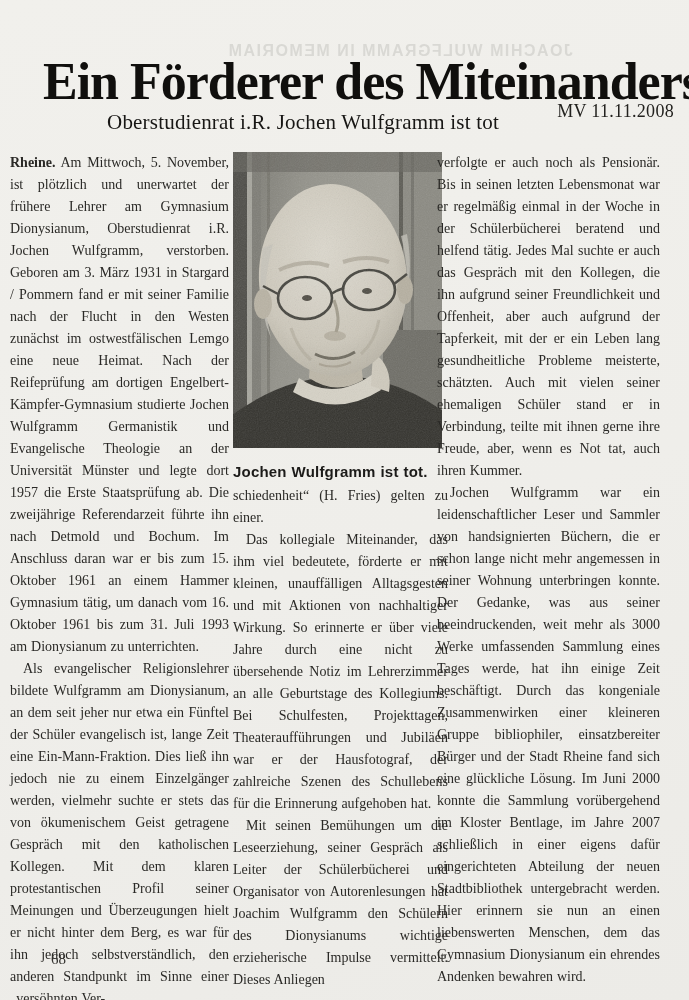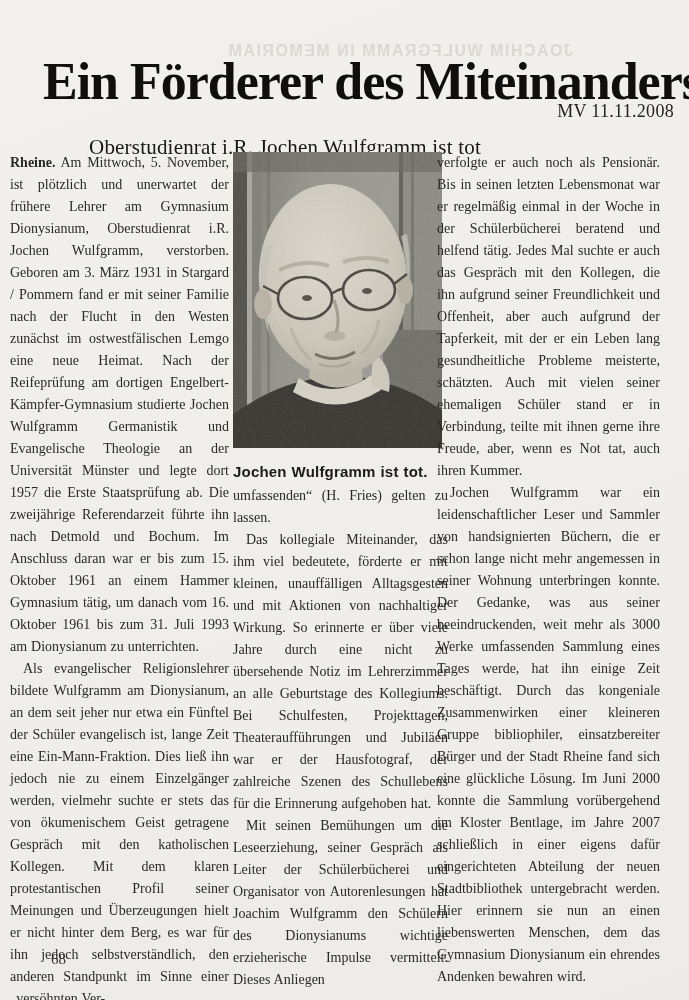--- a/index.html
+++ b/index.html
@@ -31,23 +31,23 @@
     font-family: "Liberation Serif", serif;
     font-weight: bold; font-size: 52px; letter-spacing: -1px;
     color: #100f0d;
     white-space: nowrap;
   }
   .dateline {
     position: absolute; top: 101px; right: 15px;
     font-size: 18px; color: #23221f; letter-spacing: 0.3px;
   }
   .subtitle {
-    position: absolute; top: 135px; left: 0; width: 570px;
+    position: absolute; top: 110px; left: 0; width: 570px;
     text-align: center;
-    font-size: 21px; color: #181715; letter-spacing: 0.2px;
+    font-size: 21px; color: #181715; letter-spacing: 0.2px; padding-left: 18px;
   }
   .col {
     position: absolute; top: 152px;
     font-size: 14px; line-height: 22px;
     color: #2a2926;
     text-align: justify;
     hyphens: auto; -webkit-hyphens: auto;
     word-spacing: 0.5px;
   }
   .col p { margin: 0; }
@@ -158,21 +158,21 @@
         <path d="M82,202 Q102,212 122,200" stroke="#6e6a5e" stroke-width="3" fill="none"></path>
         <path d="M86,212 Q102,218 118,210" stroke="#978f7e" stroke-width="2" fill="none" opacity="0.6"></path>
 
         <path d="M58,176 Q64,196 78,208" stroke="#aaa393" stroke-width="3" fill="none" opacity="0.5"></path>
         <path d="M146,168 Q142,190 128,202" stroke="#aaa393" stroke-width="3" fill="none" opacity="0.5"></path>
 
         <rect width="209" height="296" filter="url(#grain)" opacity="0.16"></rect>
       </svg>
     </div>
     <div class="photo-caption">Jochen Wulfgramm ist tot.</div>
-    <p class="para">umfassenden“ (H. Fries) gelten zu lassen.</p>
+    <p class="para">schiedenheit“ (H. Fries) gelten zu einer.</p>
     <p class="para indent">Das kollegiale Miteinander, das ihm viel bedeutete, förderte er mit kleinen, unauffälligen Alltagsgesten und mit Aktionen von nachhaltiger Wirkung. So erinnerte er über viele Jahre durch eine nicht zu übersehende Notiz im Lehrerzimmer an alle Geburtstage des Kollegiums. Bei Schulfesten, Projekttagen, Theateraufführungen und Jubiläen war er der Hausfotograf, der zahlreiche Szenen des Schullebens für die Erinnerung aufgehoben hat.</p>
     <p class="para indent">Mit seinen Bemühungen um die Leseerziehung, seiner Gespräch als Leiter der Schülerbücherei und Organisator von Autorenlesungen hat Joachim Wulfgramm den Schülern des Dionysianums wichtige erzieherische Impulse vermittelt. Dieses Anliegen</p>
   </div>
 
   <div class="col col-right">
     <p class="para">verfolgte er auch noch als Pensionär. Bis in seinen letzten Lebensmonat war er regelmäßig einmal in der Woche in der Schülerbücherei beratend und helfend tätig. Jedes Mal suchte er auch das Gespräch mit den Kollegen, die ihn aufgrund seiner Freundlichkeit und Offenheit, aber auch aufgrund der Tapferkeit, mit der er ein Leben lang gesundheitliche Probleme meisterte, schätzten. Auch mit vielen seiner ehemaligen Schüler stand er in Verbindung, teilte mit ihnen gerne ihre Freude, aber, wenn es Not tat, auch ihren Kummer.</p>
     <p class="para indent">Jochen Wulfgramm war ein leidenschaftlicher Leser und Sammler von handsignierten Büchern, die er schon lange nicht mehr angemessen in seiner Wohnung unterbringen konnte. Der Gedanke, was aus seiner beeindruckenden, weit mehr als 3000 Werke umfassenden Sammlung eines Tages werde, hat ihn einige Zeit beschäftigt. Durch das kongeniale Zusammenwirken einer kleineren Gruppe bibliophiler, einsatzbereiter Bürger und der Stadt Rheine fand sich eine glückliche Lösung. Im Juni 2000 konnte die Sammlung vorübergehend im Kloster Bentlage, im Jahre 2007 schließlich in einer eigens dafür eingerichteten Abteilung der neuen Stadtbibliothek untergebracht werden. Hier erinnern sie nun an einen liebenswerten Menschen, dem das Gymnasium Dionysianum ein ehrendes Andenken bewahren wird.</p>
   </div>
 
   <div class="page-number">68</div>

